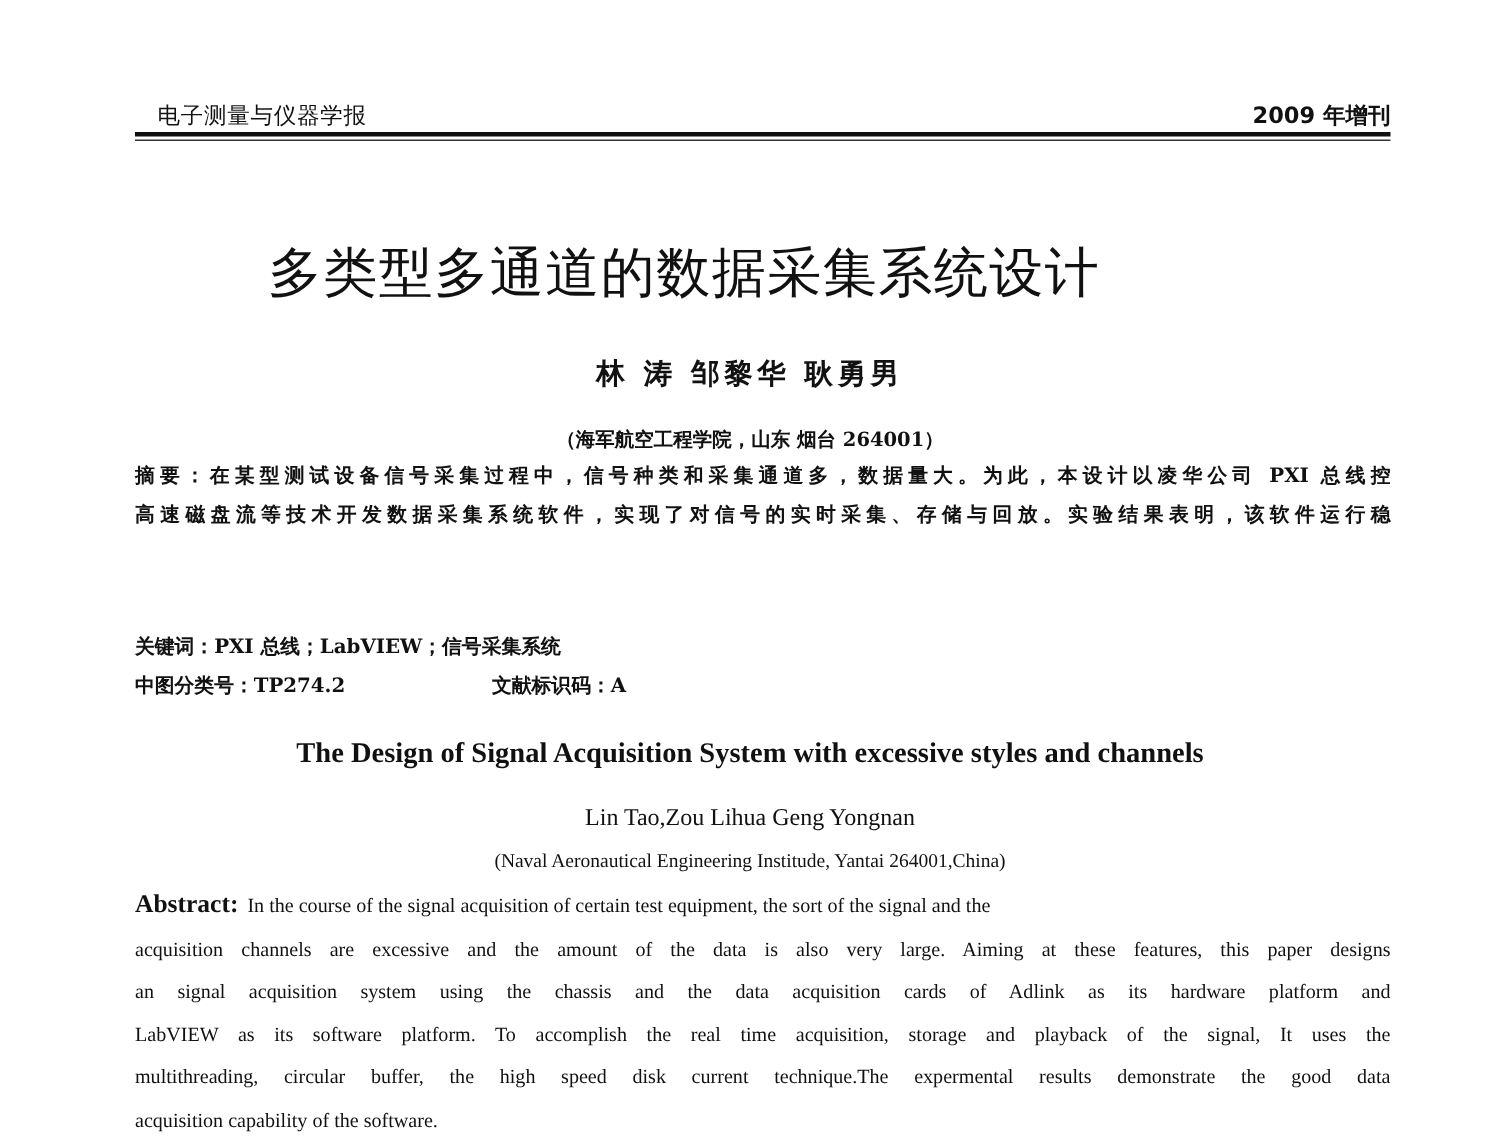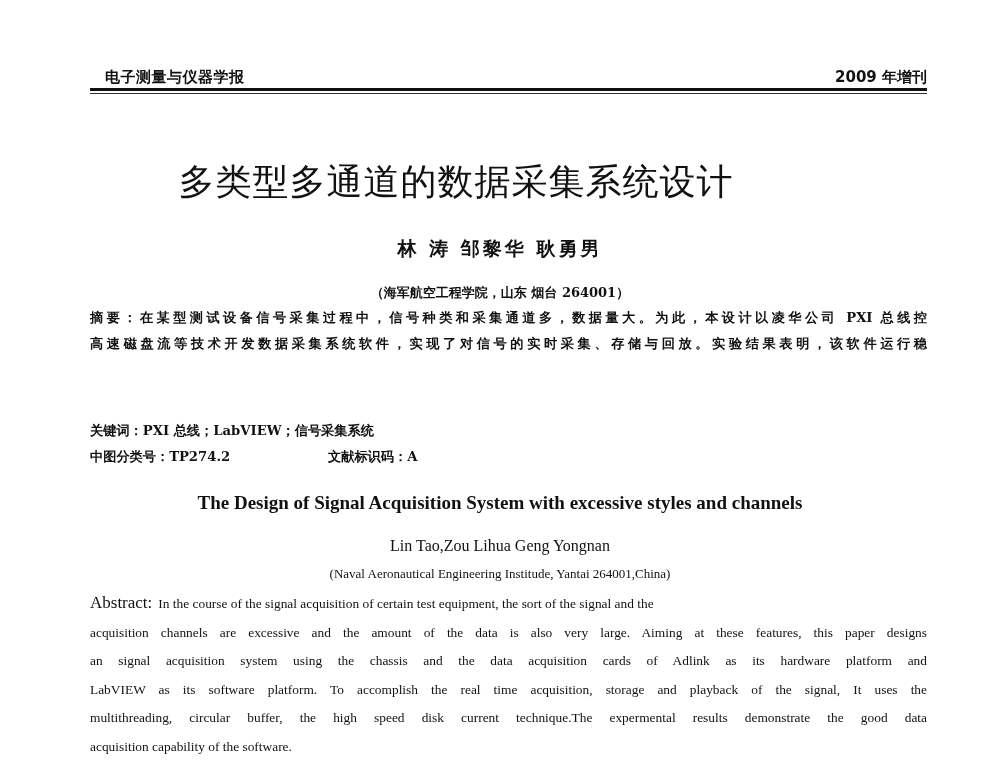--- a/index.html
+++ b/index.html
@@ -1,34 +1,34 @@
 <!DOCTYPE html>
 <html><head>
   <meta charset="utf-8">
   <style>
     html, body { margin: 0; padding: 0; background: #ffffff; }
     body { width: 1000px; height: 760px; position: relative; overflow: hidden; color: #111; font-family: "DejaVu Serif", serif; }
     .header { position: absolute; left: 90px; top: 66px; width: 837px; height: 26px; }
-    .journal { position: absolute; left: 0; top: 2px; font-family: "DejaVu Sans", sans-serif; font-size: 15px; font-weight: bold; letter-spacing: 0.5px; padding-left: 15px; }
+    .journal { position: absolute; left: 0; top: 2px; font-family: "DejaVu Sans", sans-serif; font-size: 15px; font-weight: normal; letter-spacing: 0.5px; padding-left: 15px; }
     .issue { position: absolute; right: 0; top: 2px; font-family: "DejaVu Sans", sans-serif; font-size: 15px; font-weight: bold; text-align: right; }
     .rule-thick { position: absolute; left: 90px; top: 88px; width: 837px; height: 3px; background: #111; }
     .rule-thin { position: absolute; left: 90px; top: 93px; width: 837px; height: 1px; background: #333; }
     .title-cn { position: absolute; left: 0; width: 912px; top: 158px; text-align: center; font-family: "DejaVu Sans", sans-serif; font-size: 36px; letter-spacing: 1px; }
     .authors-cn { position: absolute; left: 0; width: 1000px; top: 236px; text-align: center; font-family: "DejaVu Serif", serif; font-size: 19px; font-weight: bold; letter-spacing: 3px; }
     .affil-cn { position: absolute; left: 0; width: 1000px; top: 284px; text-align: center; font-family: "DejaVu Serif", serif; font-size: 13px; font-weight: bold; }
     .abs-cn { position: absolute; left: 90px; width: 837px; top: 305px; font-size: 13.2px; line-height: 26px; font-weight: bold; text-align: justify; }
     .abs-cn .lbl { font-weight: bold; }
     .kw { position: absolute; left: 90px; top: 422px; font-size: 13.2px; font-weight: bold; }
     .cls { position: absolute; left: 90px; top: 448px; font-size: 13.2px; font-weight: bold; width: 837px; }
     .cls .docid { position: absolute; left: 238px; top: 0; }
     .title-en { position: absolute; left: 0; width: 1000px; top: 492px; text-align: center; font-family: "Liberation Serif", serif; font-size: 19px; font-weight: bold; }
     .authors-en { position: absolute; left: 0; width: 1000px; top: 537px; text-align: center; font-family: "Liberation Serif", serif; font-size: 16px; }
     .affil-en { position: absolute; left: 0; width: 1000px; top: 566px; text-align: center; font-family: "Liberation Serif", serif; font-size: 13px; }
     .abs-en { position: absolute; left: 90px; width: 837px; top: 589px; font-family: "Liberation Serif", serif; font-size: 13.4px; line-height: 28.5px; text-align: justify; }
-    .abs-en .lbl { font-size: 17px; font-weight: normal; margin-right: 6px; }
+    .abs-en .lbl { font-size: 17px; font-weight: bold; margin-right: 6px; }
     .line { display: block; white-space: nowrap; }
     .justify-line { display: block; text-align: justify; text-align-last: justify; white-space: normal; }
   </style>
 </head>
 <body>
 
 <div class="header">
   <span class="journal">电子测量与仪器学报</span>
   <span class="issue">2009 年增刊</span>
 </div>

